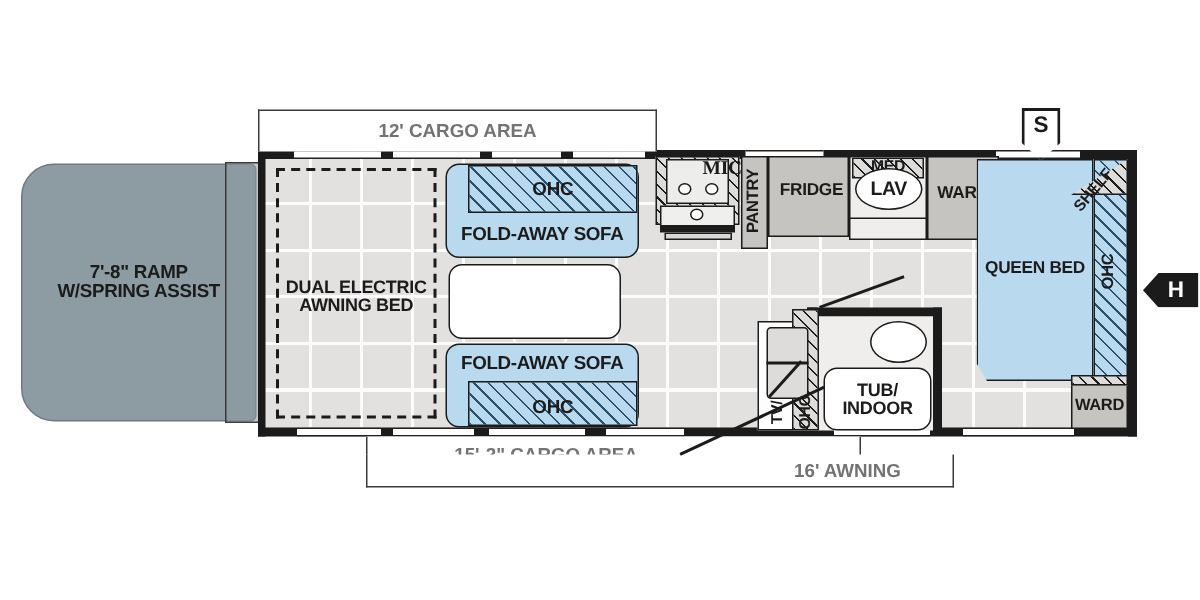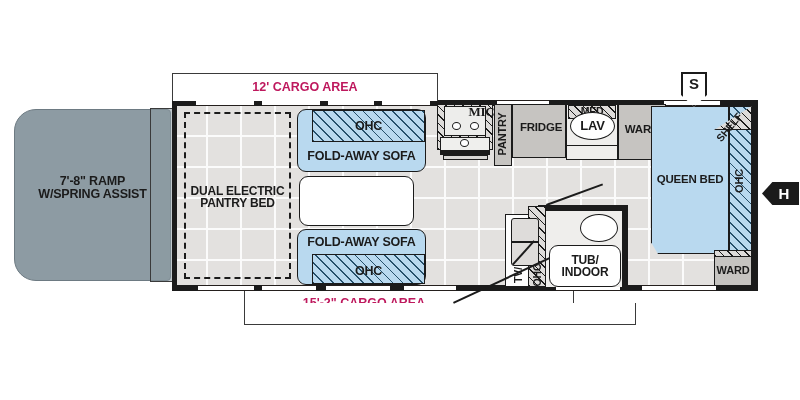--- a/index.html
+++ b/index.html
@@ -42,21 +42,21 @@
       border:1.5px solid #1b1b1b;}
 
   .dash{border:2px dashed #1b1b1b;background:transparent;}
 
   
   .ramp{background:#8d9ba3;border:1.5px solid #6d7a82;border-radius:22px 4px 4px 22px;}
 
   
   .dimbox{border:1.3px solid #3a3a3a;background:#fff;}
   .dimtxt{position:absolute;display:flex;align-items:center;justify-content:center;
-          font-weight:700;color:#be185d;}
+          font-weight:700;color:#737373;}
 
   
   .pin-s{position:absolute;width:22px;height:30px;background:#ffffff;
          border:2.4px solid #1b1b1b;
          clip-path:polygon(0 0,100% 0,100% 66%,50% 100%,0 66%);
          display:flex;align-items:flex-start;justify-content:center;
          font-weight:700;font-size:15px;color:#1b1b1b;padding-top:1px;}
   .pin-h{position:absolute;width:30px;height:23px;background:#1b1b1b;
          clip-path:polygon(100% 0,100% 100%,28% 100%,0 50%,28% 0);
          display:flex;align-items:center;justify-content:center;
@@ -93,21 +93,21 @@
 
   <div class="win abs" style="left:198px;top:285px;width:56px;height:6px;"></div>
   <div class="win abs" style="left:262px;top:285px;width:54px;height:6px;"></div>
   <div class="win abs" style="left:326px;top:285px;width:64px;height:6px;"></div>
   <div class="win abs" style="left:404px;top:285px;width:52px;height:6px;"></div>
   <div class="win abs" style="left:556px;top:285px;width:64px;height:6px;"></div>
   <div class="win abs" style="left:642px;top:285px;width:74px;height:6px;"></div>
 
   <div class="dash abs" style="left:184px;top:112px;width:107px;height:167px;"></div>
   <div class="lbl" style="left:181px;top:180px;width:113px;height:34px;font-size:12px;">DUAL ELECTRIC
-PANTRY BED</div>
+AWNING BED</div>
 
   <div class="blue rnd abs" style="left:297px;top:109px;width:129px;height:63px;"></div>
   <div class="hatchblue abs" style="left:312px;top:110px;width:113px;height:32px;"></div>
   <div class="lbl" style="left:312px;top:113px;width:113px;height:26px;font-size:12.5px;">OHC</div>
   <div class="lbl" style="left:297px;top:144px;width:129px;height:24px;font-size:12.5px;">FOLD-AWAY SOFA</div>
 
   <div class="white rnd abs" style="left:299px;top:176px;width:115px;height:50px;"></div>
 
   <div class="blue rnd abs" style="left:297px;top:229px;width:129px;height:56px;"></div>
   <div class="lbl" style="left:297px;top:231px;width:129px;height:22px;font-size:12.5px;">FOLD-AWAY SOFA</div>
@@ -184,16 +184,17 @@
   <div class="pin-s" style="left:681px;top:72px;">S</div>
   <div class="pin-h" style="left:762px;top:182px;">H</div>
 
   <div class="dimbox abs" style="left:172px;top:73px;width:266px;height:28px;border-bottom:none;"></div>
   <div class="dimtxt" style="left:172px;top:76px;width:266px;height:22px;font-size:12.5px;">12' CARGO AREA</div>
 
   <div class="dimbox abs" style="left:244px;top:291px;width:330px;height:24px;border-top:none;"></div>
   <div class="dimtxt" style="left:254px;top:292px;width:220px;height:22px;font-size:12.5px;">15'-2" CARGO AREA</div>
 
   <div class="dimbox abs" style="left:244px;top:303px;width:392px;height:22px;border-top:none;"></div>
+  <div class="dimtxt" style="left:500px;top:303px;width:130px;height:22px;font-size:12.5px;">16' AWNING</div>
 
   <div class="leader" style="left:453px;top:302px;width:106px;transform:rotate(-25deg);"></div>
 
 </div>
 
 </body></html>

